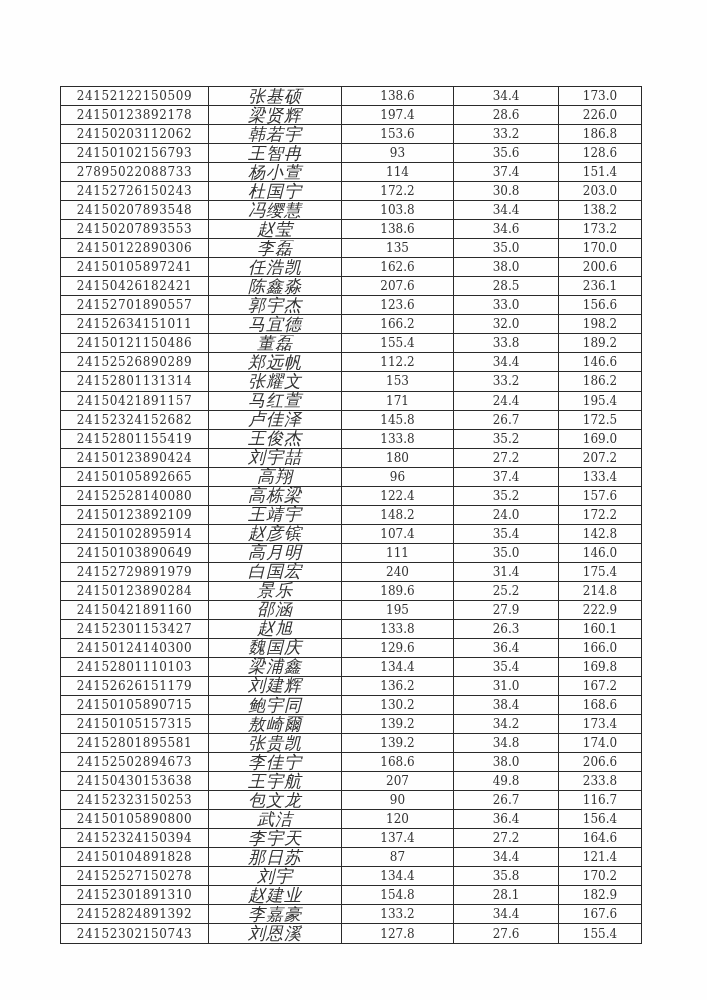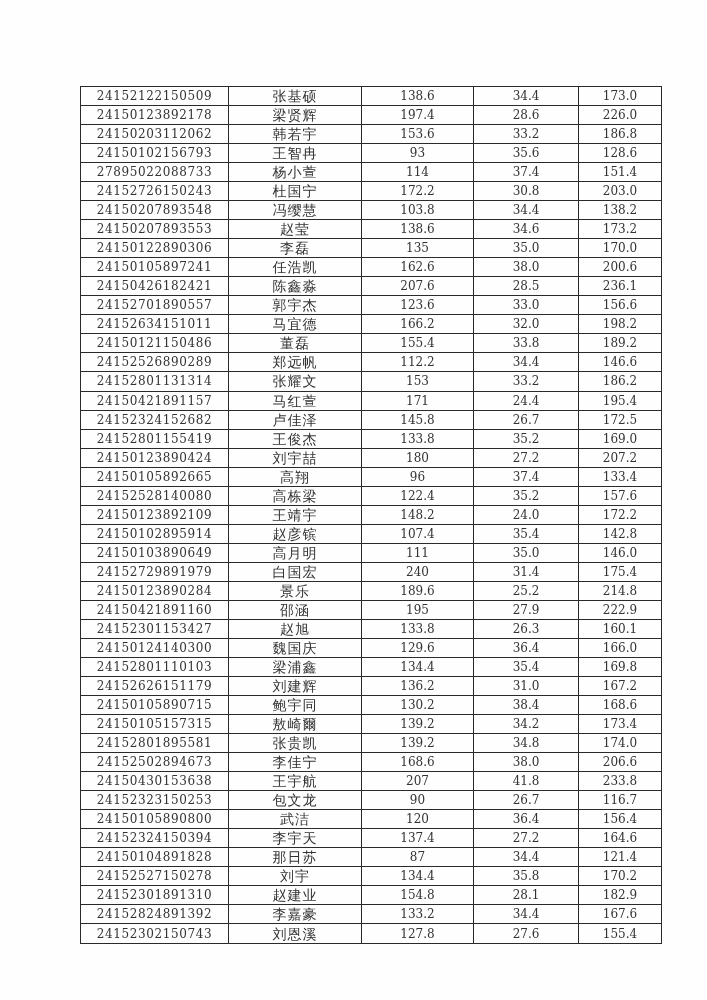--- a/index.html
+++ b/index.html
@@ -14,21 +14,21 @@
   }
   .page {
     position: relative;
     width: 707px;
     height: 1000px;
     background: #fefefe;
     overflow: hidden;
   }
   .score-table {
     position: absolute;
-    left: 80px;
+    left: 60px;
     top: 86px;
     width: 581px;
     height: 858px;
     border-collapse: collapse;
     table-layout: fixed;
     border: 1px solid #1e1e1e;
   }
   .score-table td {
     border: 1px solid #2a2a2a;
     text-align: center;
@@ -37,22 +37,23 @@
     color: #333333;
     padding: 0;
     white-space: nowrap;
     overflow: hidden;
     line-height: 1;
   }
   .score-table td:first-child {
     letter-spacing: 0.6px;
   }
   .score-table td:nth-child(2) {
-    font-size: 14px;
+    font-size: 17px;
     letter-spacing: 1px;
+    font-style: italic;
   }
   .score-table td:nth-child(n+3) {
     word-spacing: 2px;
   }
 </style>
 </head>
 <body>
 
 <div class="page">
   <table class="score-table">
@@ -313,21 +314,21 @@
           <td>24152502894673</td>
           <td>李佳宁</td>
           <td>168.6</td>
           <td>38.0</td>
           <td>206.6</td>
         </tr>
         <tr>
           <td>24150430153638</td>
           <td>王宇航</td>
           <td>207</td>
-          <td>41.8</td>
+          <td>49.8</td>
           <td>233.8</td>
         </tr>
         <tr>
           <td>24152323150253</td>
           <td>包文龙</td>
           <td>90</td>
           <td>26.7</td>
           <td>116.7</td>
         </tr>
         <tr>

